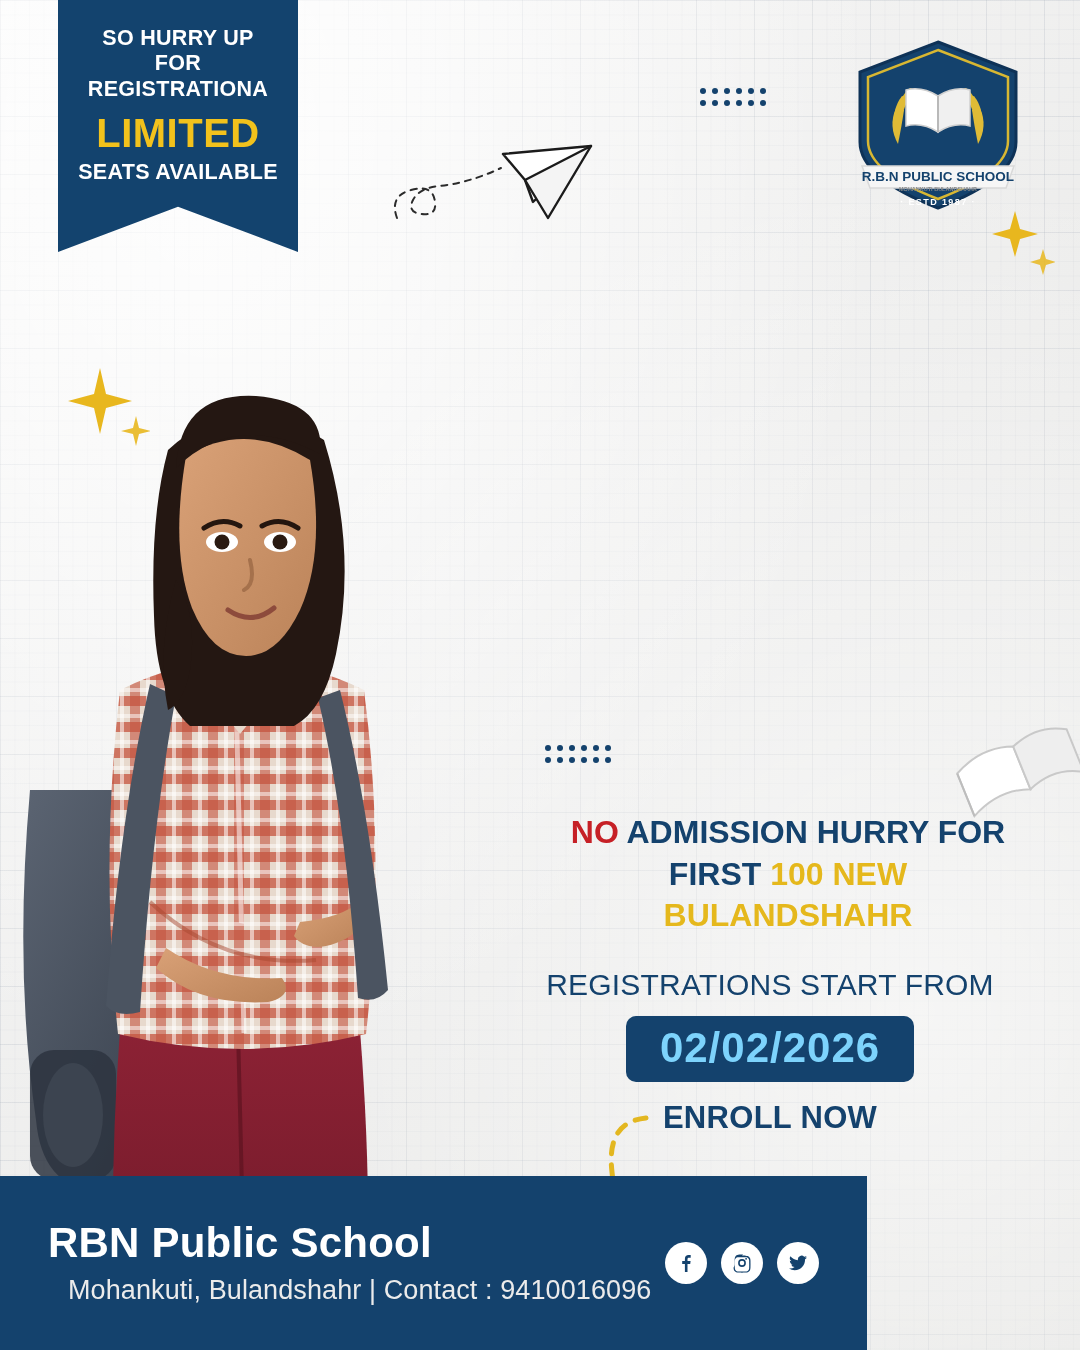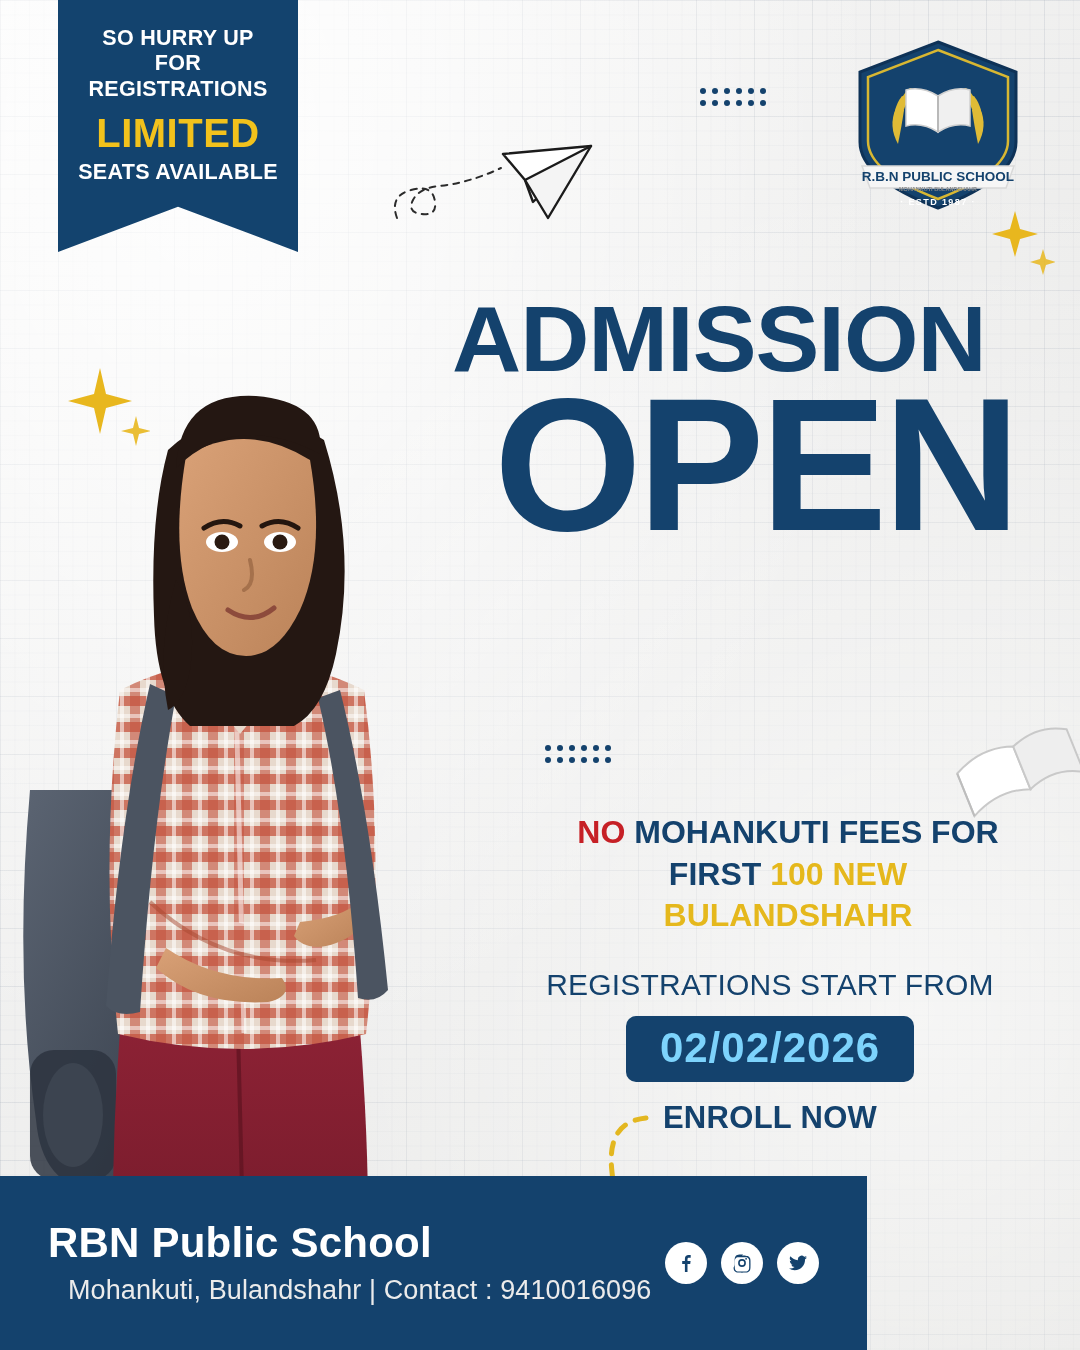--- a/index.html
+++ b/index.html
@@ -233,21 +233,21 @@
 <body>
 
 <div class="poster">
 
   <div class="grid-bg"></div>
   <div class="grid-bg2"></div>
   <div class="paper-fold"></div>
 
   <div class="ribbon">
     <div class="l1">SO HURRY UP</div>
-    <div class="l2">FOR REGISTRATIONS</div>
+    <div class="l2">FOR REGISTRATIONA</div>
     <div class="l3">LIMITED</div>
     <div class="l4">SEATS AVAILABLE</div>
   </div>
 
   <div class="logo">
     <svg viewBox="0 0 180 176" width="180" height="176">
       <path d="M90 4 L168 34 L168 104 Q168 140 90 170 Q12 140 12 104 L12 34 Z" fill="#14426d" stroke="#0e3257" stroke-width="3"></path>
       <path d="M90 12 L160 39 L160 103 Q160 134 90 161 Q20 134 20 103 L20 39 Z" fill="none" stroke="#d8b732" stroke-width="2.5"></path>
 
       <g fill="#e0bb36">
@@ -317,24 +317,20 @@
   </div>
 
   <svg class="spark" style="right:0px; top:710px;" width="130" height="130" viewBox="0 0 130 130">
     <g transform="rotate(-22 65 65)">
       <path d="M12 42 q32 -16 62 -4 l0 46 q-30 -12 -62 4z" fill="#ffffff" stroke="#c9c9c9" stroke-width="2"></path>
       <path d="M74 38 q30 -12 56 4 l0 46 q-26 -16 -56 -4z" fill="#eeeeee" stroke="#c9c9c9" stroke-width="2"></path>
       <path d="M12 42 l0 46" stroke="#bdbdbd" stroke-width="2" fill="none"></path>
     </g>
   </svg>
 
-  <div class="headline">
-    <div class="admission">ADMISSION</div>
-    <div class="open">OPEN</div>
-  </div>
 
   <svg class="student" viewBox="0 0 520 1200" preserveAspectRatio="xMidYMax meet">
     <defs>
       <linearGradient id="skin" x1="0" y1="0" x2="1" y2="1">
         <stop offset="0%" stop-color="#d9a177"></stop>
         <stop offset="100%" stop-color="#bb8359"></stop>
       </linearGradient>
       <linearGradient id="bagG" x1="0" y1="0" x2="1" y2="1">
         <stop offset="0%" stop-color="#5b6472"></stop>
         <stop offset="100%" stop-color="#333b47"></stop>
@@ -389,21 +385,21 @@
 
     <path d="M250 410 q6 24 -6 30" stroke="#a5714c" stroke-width="4" fill="none" stroke-linecap="round"></path>
     <path d="M228 460 q24 16 46 -2" stroke="#8d4b3c" stroke-width="5" fill="none" stroke-linecap="round"></path>
 
     <path d="M176 430 q-20 70 -8 130 q16 -8 22 -40 q8 -56 -14 -90z" fill="#241712"></path>
   </svg>
 
   <div class="feeline">
     <div>
       <span class="no">NO</span>
-      <span class="dark">MOHANKUTI FEES FOR</span>
+      <span class="dark">ADMISSION HURRY FOR</span>
     </div>
     <div>
       <span class="dark">FIRST</span>
       <span class="gold">100 NEW BULANDSHAHR</span>
     </div>
   </div>
 
   <div class="regblock">
     <div class="reg-label">REGISTRATIONS START FROM</div>
     <div class="date-pill">02/02/2026</div>

